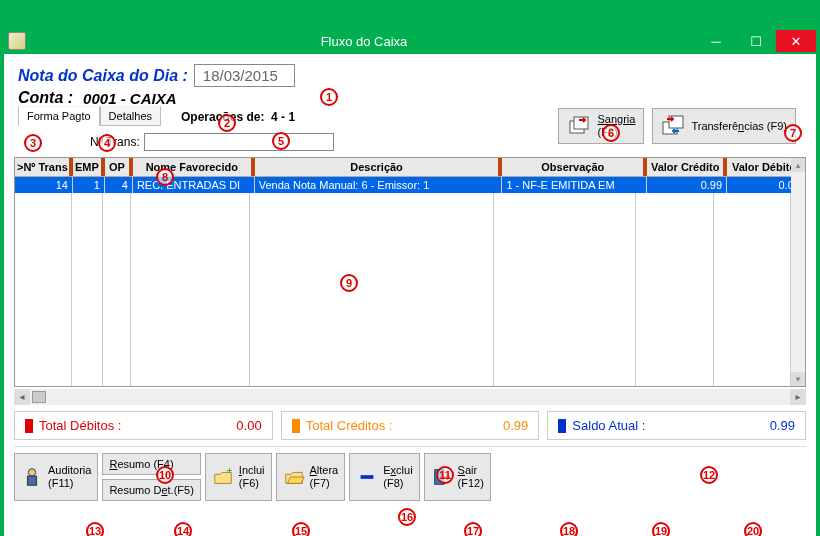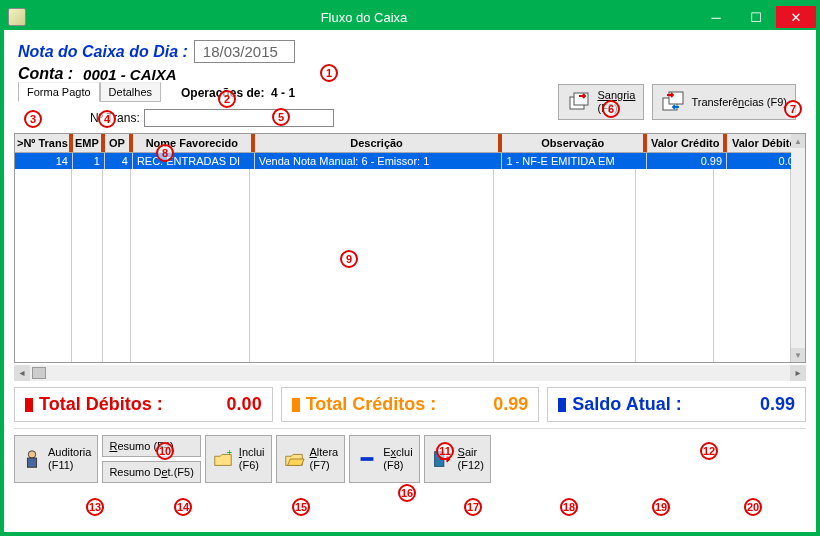--- a/index.html
+++ b/index.html
@@ -1,20 +1,20 @@
 <!DOCTYPE html>
 <html><head>
 <meta charset="utf-8">
 <style>
 * { box-sizing: border-box; margin: 0; padding: 0; font-family: Tahoma, Arial, sans-serif; }
 body { background: #00b050; width: 820px; height: 536px; overflow: hidden; }
 
 .window { width: 820px; height: 536px; background: #00b050; padding: 4px; }
 
-.titlebar { height: 26px; background: #00b050; display: flex; align-items: center; padding: 0 0px; }
+.titlebar { height: 26px; background: #00b050; display: flex; align-items: center; padding: 0 0px; margin-top: 24px; }
 .titlebar-icon { width: 18px; height: 18px; margin: 0 6px 0 4px; background: linear-gradient(135deg,#f0f0c0,#d0d090); border: 1px solid #888; border-radius: 2px; }
 .titlebar-title { flex: 1; text-align: center; color: #fff; font-size: 13px; }
 .titlebar-buttons { display: flex; gap: 0; }
 .tb-btn { width: 40px; height: 22px; display:flex; align-items:center; justify-content:center; color:#fff; font-size:13px; }
 .tb-btn.min { background:#00b050; }
 .tb-btn.max { background:#00b050; }
 .tb-btn.close { background:#e81123; }
 
 .client { background:#fff; width:100%; height:calc(100% - 26px); padding:6px 6px 4px 6px; position:relative; }
 
@@ -53,21 +53,21 @@
 
 .scroll-v { position:absolute; right:0; top:0; bottom:0; width:14px; background:#efefef; display:flex; flex-direction:column; justify-content:space-between; }
 .scroll-v .arrow { height:14px; background:#ddd; text-align:center; font-size:9px; line-height:14px; color:#888; }
 
 .hscroll { margin:2px 4px 6px 4px; height:16px; background:#efefef; display:flex; align-items:center; position:relative; }
 .hscroll .arrow { width:16px; height:16px; background:#ddd; text-align:center; font-size:10px; line-height:16px; color:#666; }
 .hscroll .thumb { position:absolute; left:18px; width:14px; height:12px; background:#ccc; border:1px solid #999; }
 .hscroll .right { margin-left:auto; }
 
 .totals { display:flex; gap:8px; margin:0 4px 6px 4px; }
-.total-box { flex:1; border:1px solid #ccc; padding:6px 10px; display:flex; align-items:center; font-size:18px; font-weight:bold; }
+.total-box { flex:1; border:1px solid #ccc; padding:6px 10px; display:flex; align-items:center; font-size:13px; font-weight:normal; }
 .total-box .marker { width:8px; height:14px; margin-right:6px; }
 .total-box .label { margin-right:auto; margin-left:0; }
 .total-box .val { margin-left:auto; }
 .tb-red .marker{ background:#e00000;} .tb-red .label{color:#e00000;} .tb-red .val{color:#e00000;}
 .tb-orange .marker{background:#ff8c00;} .tb-orange .label{color:#ff8c00;} .tb-orange .val{color:#ff8c00;}
 .tb-blue .marker{background:#0033cc;} .tb-blue .label{color:#0033cc;} .tb-blue .val{color:#0033cc;}
 
 .bottom-bar { display:flex; gap:4px; margin:5px 4px; border-top:1px solid #ddd; padding-top:6px; }
 .bb-btn { background:#e8e8e8; border:1px solid #aaa; display:flex; align-items:center; padding:3px 6px; gap:5px; font-size:11px; cursor:pointer; position:relative; }
 .bb-btn .icon { width:22px; height:22px; display:flex; align-items:center; justify-content:center; }

